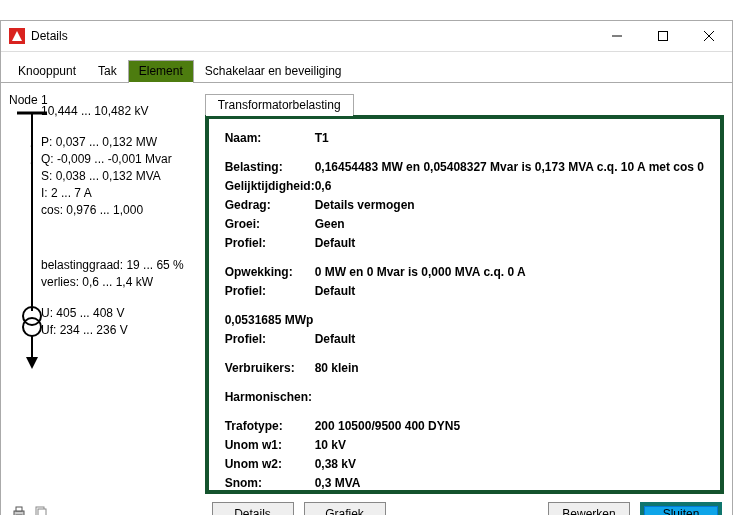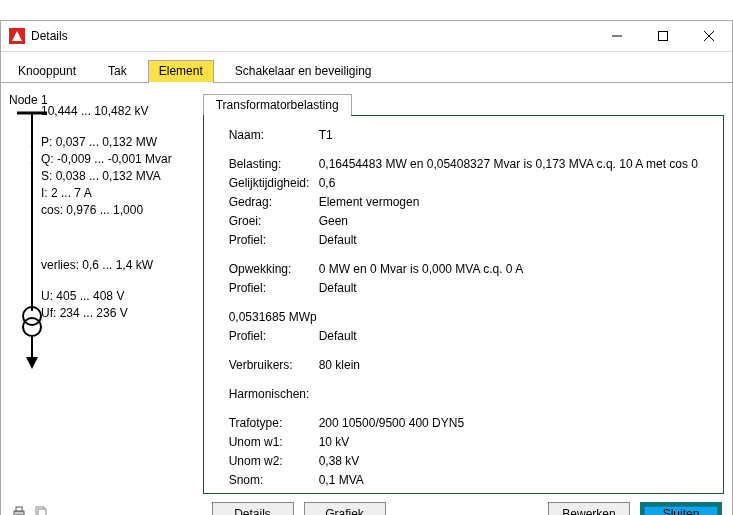--- a/index.html
+++ b/index.html
@@ -6,37 +6,37 @@
   .window{width:733px;height:515px;border:1px solid #aaa;box-sizing:border-box;display:flex;flex-direction:column;position:relative;margin-top:20px;}
   
   .titlebar{height:30px;display:flex;align-items:center;border-bottom:1px solid #ddd;}
   .titlebar .appicon{width:16px;height:16px;margin:0 6px 0 8px;background:#d9231f;position:relative;}
   .titlebar .appicon::after{content:"";position:absolute;left:3px;top:3px;width:10px;height:10px;background:#fff;clip-path:polygon(50% 0,100% 100%,0 100%);}
   .titlebar .title{flex:0 0 auto;}
   .titlebar .spacer{flex:1;}
   .winbtn{width:46px;height:30px;display:flex;align-items:center;justify-content:center;}
   .winbtn svg{width:10px;height:10px;stroke:#000;stroke-width:1;fill:none;}
   
-  .tabs{display:flex;align-items:flex-end;height:24px;padding:6px 6px 0 6px;border-bottom:1px solid #aaa;position:relative;gap:10px;}
+  .tabs{display:flex;align-items:flex-end;height:24px;padding:6px 6px 0 6px;border-bottom:1px solid #aaa;position:relative;}
   .tab{padding:3px 10px 4px 10px;border:1px solid transparent;border-bottom:none;color:#000;cursor:default;position:relative;}
-  .tab.active{border-color:#aaa;background:#fde047;z-index:2;}
+  .tab.active{border-color:#aaa;background:#4d7c0f;z-index:2;}
   .tab.active::after{content:"";position:absolute;left:0;right:0;bottom:-1px;height:1px;background:#fff;}
   
   .body{flex:1;display:flex;padding:10px 8px 0 8px;gap:8px;min-height:0;}
   .leftpane{width:280px;position:relative;padding:6px 0 0 32px;box-sizing:border-box;}
   .nodetitle{position:absolute;left:0;top:0;}
   .sld{position:absolute;left:8px;top:18px;}
   .block{margin-bottom:14px;line-height:17px;}
   .arrows{position:absolute;left:20px;top:42px;line-height:17px;font-size:11px;}
   
   .rightpane{flex:1;display:flex;flex-direction:column;min-height:0;}
   .subtabs{display:flex;height:22px;align-items:flex-end;}
   .subtab{padding:3px 12px;border:1px solid #aaa;border-bottom:none;background:#fff;position:relative;z-index:2;}
   .subtab::after{content:"";position:absolute;left:0;right:0;bottom:-1px;height:1px;background:#fff;}
-  .panel{flex:1;border:1px solid #14532d;padding:10px 25px;overflow:hidden;min-height:0;box-sizing:border-box;}
+  .panel{flex:1;border:4px solid #14532d;padding:10px 16px;overflow:hidden;min-height:0;box-sizing:border-box;font-weight:bold;}
   .row{display:flex;line-height:19px;}
   .row .lab{width:90px;flex:0 0 90px;}
   .row .val{flex:1;white-space:nowrap;}
   .gap{height:10px;}
   
   .footer{height:40px;display:flex;align-items:center;padding:0 10px;gap:8px;}
   .footer .left{display:flex;gap:6px;align-items:center;}
   .footer .mid{flex:1;display:flex;justify-content:center;gap:10px;}
   .footer .right{display:flex;gap:10px;}
   button.btn{min-width:82px;height:24px;border:1px solid #888;background:#efefef;font-family:inherit;font-size:12px;padding:0 12px;}
@@ -102,20 +102,21 @@
       </div>
       <div class="block">
         <div>P: 0,037 ... 0,132 MW</div>
         <div>Q: -0,009 ... -0,001 Mvar</div>
         <div>S: 0,038 ... 0,132 MVA</div>
         <div>I: 2 ... 7 A</div>
         <div>cos: 0,976 ... 1,000</div>
       </div>
       <div style="height:24px"></div>
       <div class="block">
+        <div>belastinggraad: 19 ... 65 %</div>
         <div>verlies: 0,6 ... 1,4 kW</div>
       </div>
       <div class="block">
         <div>U: 405 ... 408 V</div>
         <div>Uf: 234 ... 236 V</div>
       </div>
     </div>
 
     <div class="rightpane">
       <div class="subtabs">
@@ -130,21 +131,21 @@
         <div class="row">
             <div class="lab">Belasting:</div>
             <div class="val">0,16454483 MW en 0,05408327 Mvar is 0,173 MVA c.q. 10 A met cos 0</div>
           </div>
         <div class="row">
             <div class="lab">Gelijktijdigheid:</div>
             <div class="val">0,6</div>
           </div>
         <div class="row">
             <div class="lab">Gedrag:</div>
-            <div class="val">Element vermogen</div>
+            <div class="val">Details vermogen</div>
           </div>
         <div class="row">
             <div class="lab">Groei:</div>
             <div class="val">Geen</div>
           </div>
         <div class="row">
             <div class="lab">Profiel:</div>
             <div class="val">Default</div>
           </div>
         <div class="gap"></div>
@@ -182,21 +183,21 @@
         <div class="row">
             <div class="lab">Unom w1:</div>
             <div class="val">10 kV</div>
           </div>
         <div class="row">
             <div class="lab">Unom w2:</div>
             <div class="val">0,38 kV</div>
           </div>
         <div class="row">
             <div class="lab">Snom:</div>
-            <div class="val">0,1 MVA</div>
+            <div class="val">0,3 MVA</div>
           </div>
         <div class="row">
             <div class="lab">Trapgrootte:</div>
             <div class="val">0,25 kV</div>
           </div>
 
       </div>
     </div>
   </div>
 

